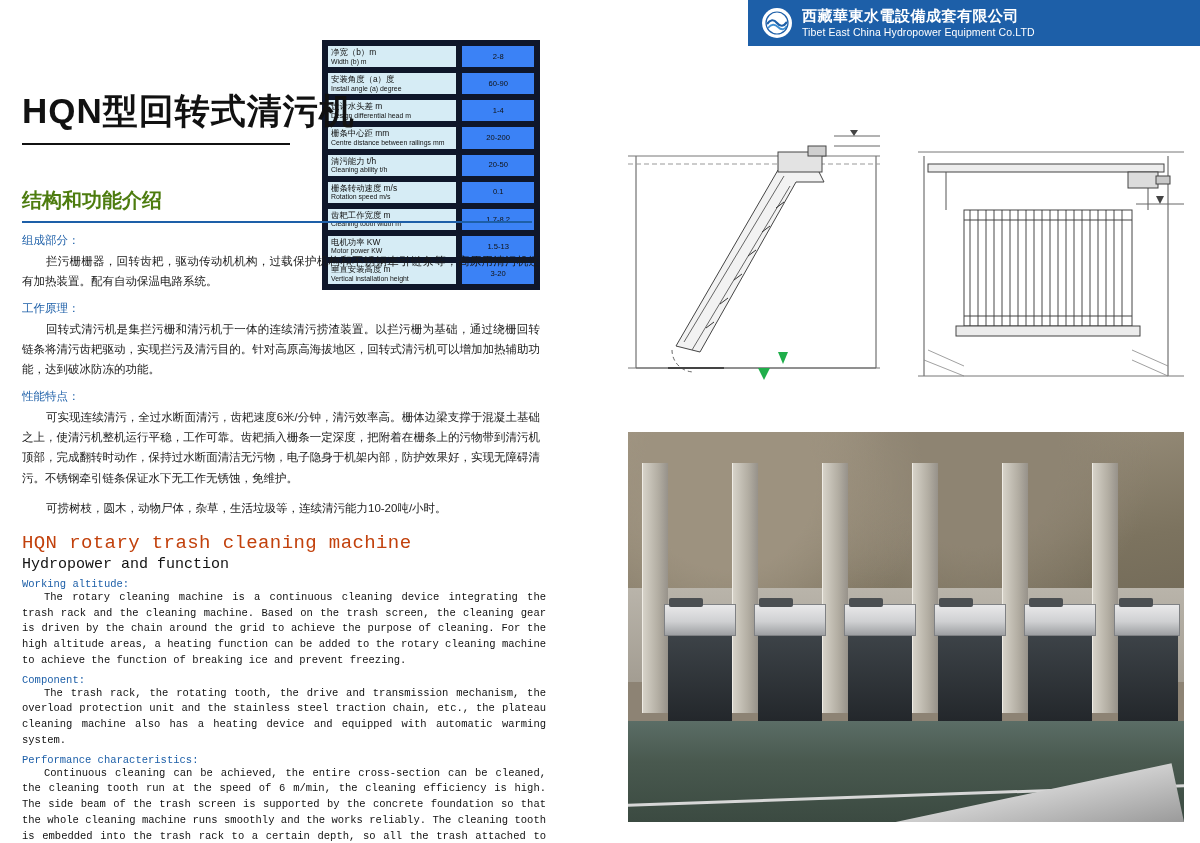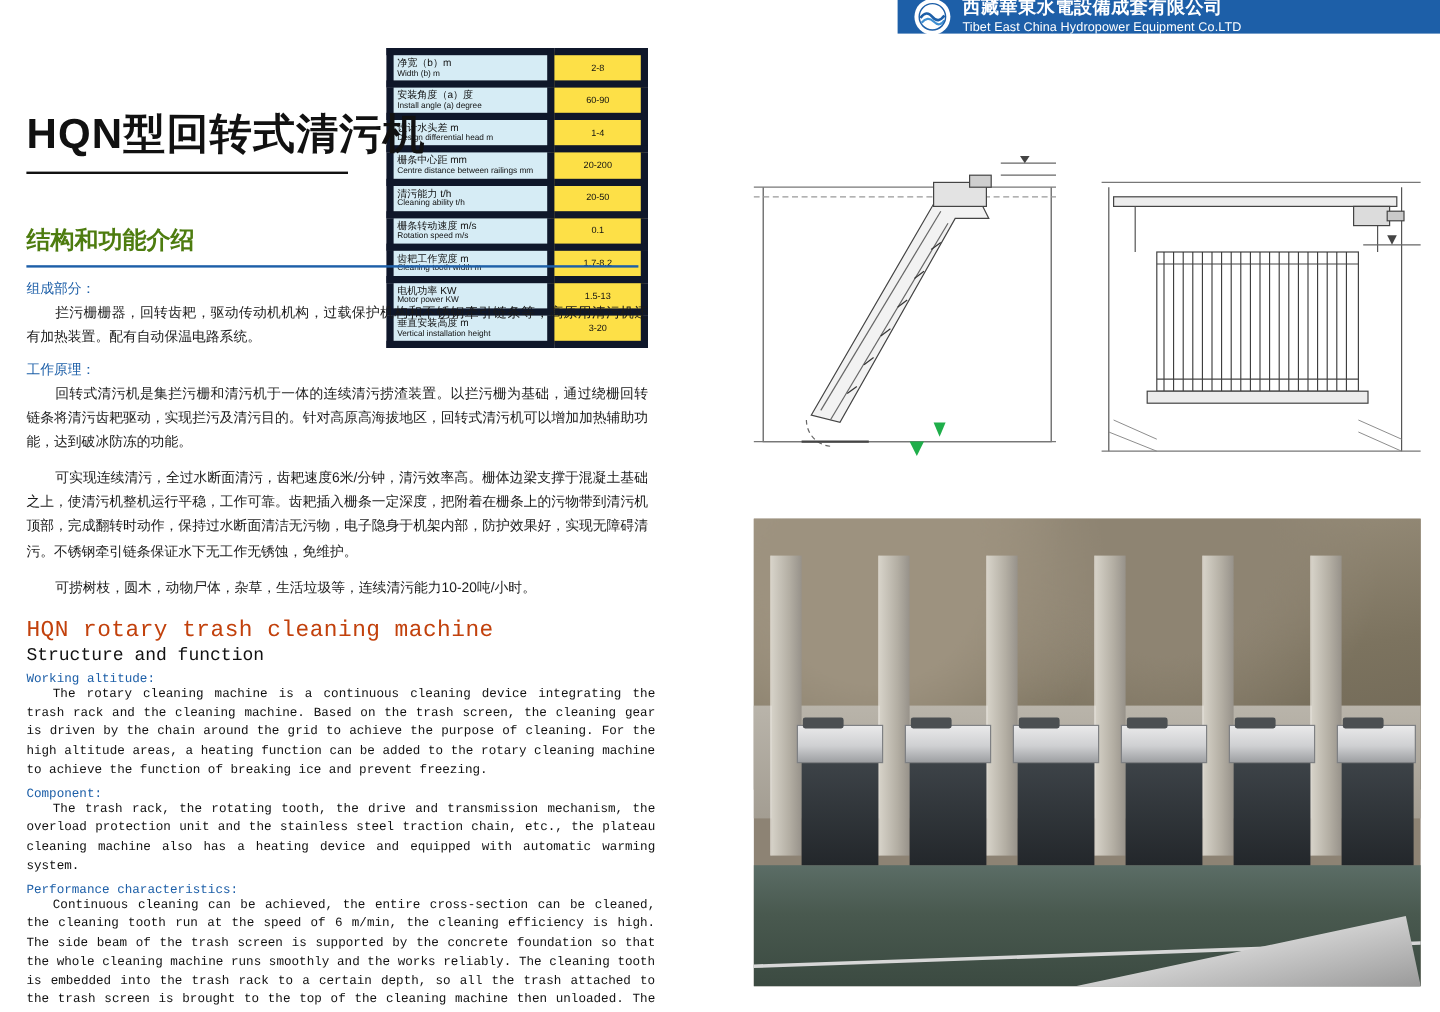--- a/index.html
+++ b/index.html
@@ -5,21 +5,21 @@
   * { box-sizing: border-box; }
   html, body { margin:0; padding:0; }
   body {
     width:1200px; height:843px; background:#ffffff;
     font-family:"Liberation Sans", sans-serif;
     position:relative; overflow:hidden;
   }
 
   
   #company-header {
-    position:absolute; top:0; right:0; width:452px; height:28px;
+    position:absolute; top:0; right:0; width:452px; height:46px;
     background:#1d5fa8; display:flex; align-items:center; padding-left:14px;
   }
   #company-header .logo {
     width:30px; height:30px; border-radius:50%; background:#ffffff;
     display:flex; align-items:center; justify-content:center; flex:0 0 auto;
     margin-right:10px;
   }
   #company-header .logo svg { display:block; }
   #company-header .names { color:#ffffff; line-height:1.25; }
   #company-header .cn { font-size:15px; font-weight:bold; letter-spacing:0.5px; }
@@ -56,21 +56,21 @@
   
   #spec-table {
     position:absolute; left:322px; top:40px; width:218px;
     border-collapse:collapse; font-size:7.6px;
   }
   #spec-table td {
     border:6px solid #0f172a; padding:1px 3px; vertical-align:middle;
     line-height:1.25; color:#111;margin-top:12px;
   }
   #spec-table td.label { width:152px; background:#d6ecf5; }
-  #spec-table td.value { width:88px; background:#fde047; text-align:center; }
+  #spec-table td.value { width:88px; background:#3b82f6; text-align:center; }
   #spec-table .cn-line { font-size:8.4px; }
   #spec-table .en-line { font-size:6.9px; }
 
   
   #drawing-panel {
     position:absolute; left:628px; top:60px; width:556px; height:352px;
     background:#ffffff;
   }
   #photo-panel {
     position:absolute; left:628px; top:432px; width:556px; height:390px;
@@ -206,30 +206,31 @@
     <div class="cn-head">组成部分：</div>
     <div class="cn-body indent">拦污栅栅器，回转齿耙，驱动传动机机构，过载保护机构和不锈钢牵引链条等，高原用清污机还有加热装置。配有自动保温电路系统。</div>
   </div>
 
   <div class="cn-block">
     <div class="cn-head">工作原理：</div>
     <div class="cn-body indent">回转式清污机是集拦污栅和清污机于一体的连续清污捞渣装置。以拦污栅为基础，通过绕栅回转链条将清污齿耙驱动，实现拦污及清污目的。针对高原高海拔地区，回转式清污机可以增加加热辅助功能，达到破冰防冻的功能。</div>
   </div>
 
   <div class="cn-block">
+    <div class="cn-head">性能特点：</div>
     <div class="cn-body indent">可实现连续清污，全过水断面清污，齿耙速度6米/分钟，清污效率高。栅体边梁支撑于混凝土基础之上，使清污机整机运行平稳，工作可靠。齿耙插入栅条一定深度，把附着在栅条上的污物带到清污机顶部，完成翻转时动作，保持过水断面清洁无污物，电子隐身于机架内部，防护效果好，实现无障碍清污。不锈钢牵引链条保证水下无工作无锈蚀，免维护。</div>
   </div>
 
   <div class="cn-block">
     <div class="cn-body indent">可捞树枝，圆木，动物尸体，杂草，生活垃圾等，连续清污能力10-20吨/小时。</div>
   </div>
 
   <div id="en-section">
     <div id="title-en">HQN rotary trash cleaning machine</div>
-    <div id="subtitle-en">Structure and function</div>
+    <div id="subtitle-en">Hydropower and function</div>
 
     <div class="en-head">Working altitude:</div>
     <div class="en-body indent">The rotary cleaning machine is a continuous cleaning device integrating the trash rack and the cleaning machine. Based on the trash screen, the cleaning gear is driven by the chain around the grid to achieve the purpose of cleaning. For the high altitude areas, a heating function can be added to the rotary cleaning machine to achieve the function of breaking ice and prevent freezing.</div>
 
     <div class="en-head">Component:</div>
     <div class="en-body indent">The trash rack, the rotating tooth, the drive and transmission mechanism, the overload protection unit and the stainless steel traction chain, etc., the plateau cleaning machine also has a heating device and equipped with automatic warming system.</div>
 
     <div class="en-head">Performance characteristics:</div>
     <div class="en-body indent">Continuous cleaning can be achieved, the entire cross-section can be cleaned, the cleaning tooth run at the speed of 6 m/min, the cleaning efficiency is high. The side beam of the trash screen is supported by the concrete foundation so that the whole cleaning machine runs smoothly and the works reliably. The cleaning tooth is embedded into the trash rack to a certain depth, so all the trash attached to the trash screen is brought to the top of the cleaning machine then unloaded. The system keeps the entire cross-section of the water clean and free of trash. The electric circuit is hidden in the interior of the machine so it is well protected.barrier-free cleaning is achieved. and the stainless steel traction chain ensures no rust under water makes it maintenance-free.</div>
 

